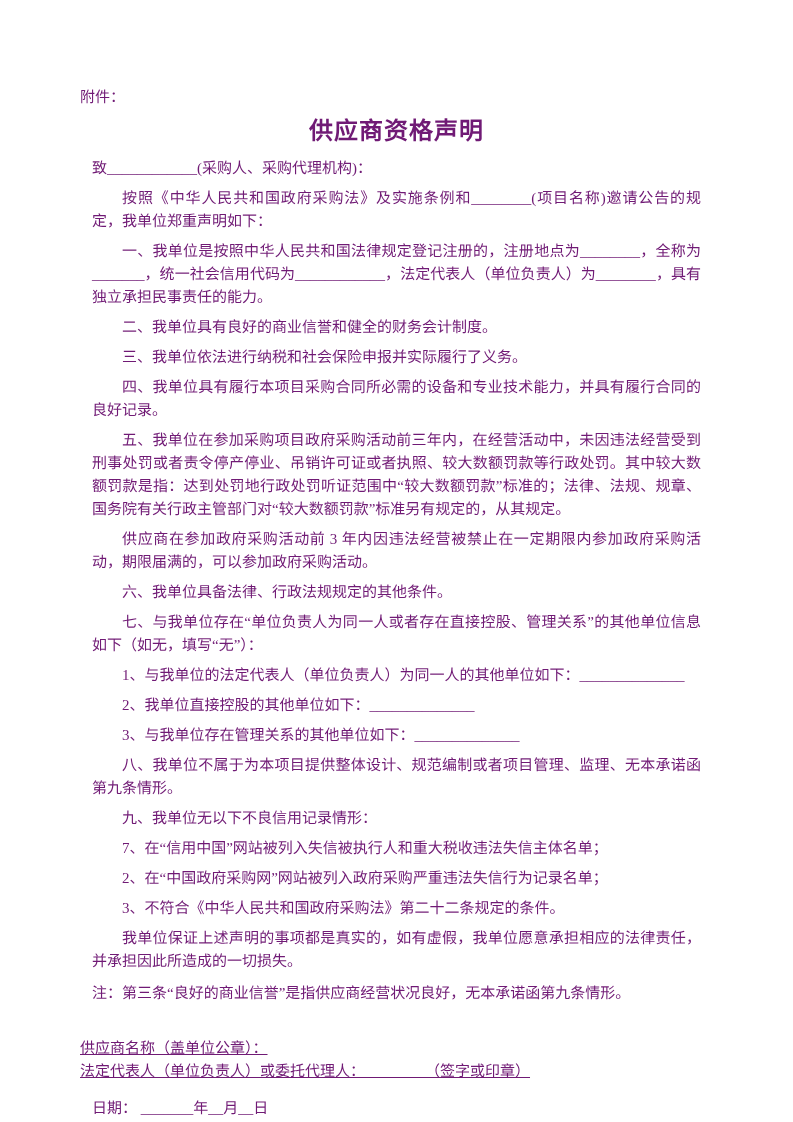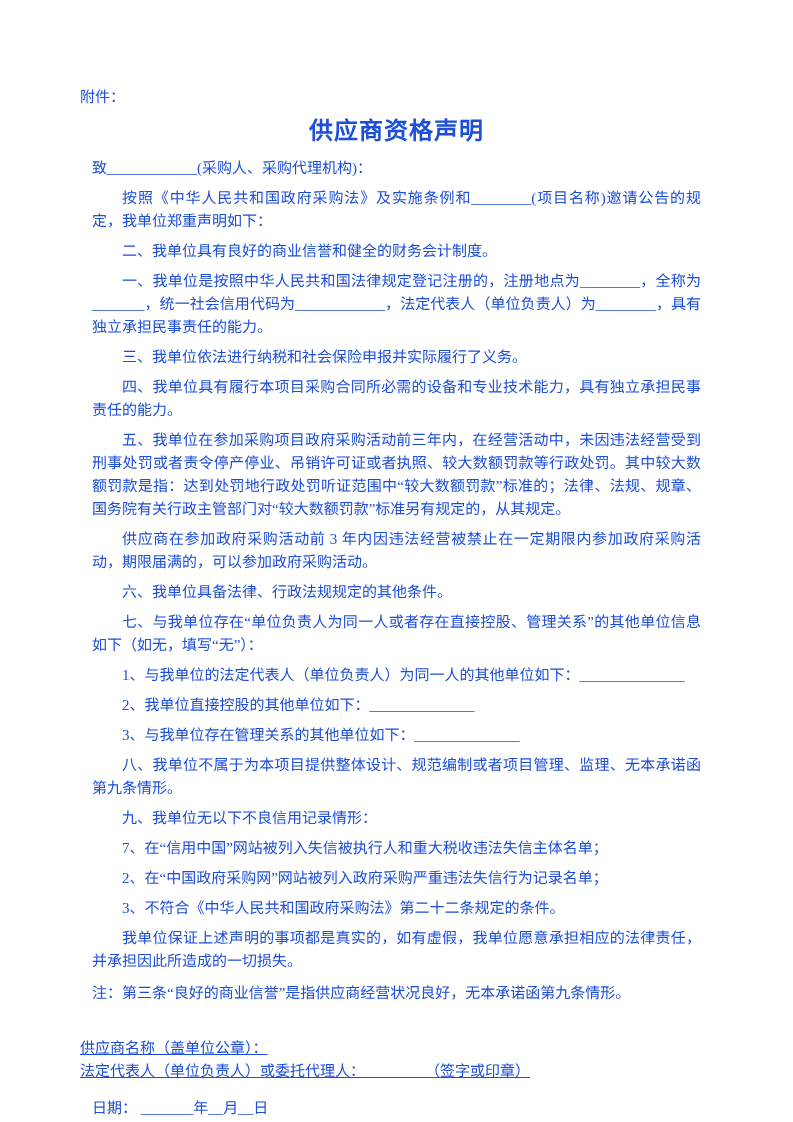--- a/index.html
+++ b/index.html
@@ -10,21 +10,21 @@
   .page {
     position: relative;
     width: 793px;
     height: 1122px;
     box-sizing: border-box;
     background: #ffffff;
     padding: 86px 80px 0 80px;
     font-family: "Liberation Serif", "DejaVu Serif", serif;
     font-size: 15px;
     line-height: 23px;
-    color: #1d4ed8;
+    color: #701a75;
     overflow: hidden;
   }
   .page p {
     margin: 7px 12px;
     text-align: justify;
   }
   .attachment {
     margin: 0 0 6px 0 !important;
   }
   .doc-title {
@@ -64,24 +64,24 @@
 <div class="page">
 
   <p class="flush attachment">附件：</p>
 
   <div class="doc-title">供应商资格声明</div>
 
   <p class="flush">致____________(采购人、采购代理机构)：</p>
 
   <p class="indent">按照《中华人民共和国政府采购法》及实施条例和________(项目名称)邀请公告的规定，我单位郑重声明如下：</p>
 
+  <p class="indent">一、我单位是按照中华人民共和国法律规定登记注册的，注册地点为________，全称为_______，统一社会信用代码为____________，法定代表人（单位负责人）为________，具有独立承担民事责任的能力。</p>
   <p class="indent">二、我单位具有良好的商业信誉和健全的财务会计制度。</p>
-  <p class="indent">一、我单位是按照中华人民共和国法律规定登记注册的，注册地点为________，全称为_______，统一社会信用代码为____________，法定代表人（单位负责人）为________，具有独立承担民事责任的能力。</p>
   <p class="indent">三、我单位依法进行纳税和社会保险申报并实际履行了义务。</p>
-  <p class="indent">四、我单位具有履行本项目采购合同所必需的设备和专业技术能力，具有独立承担民事责任的能力。</p>
+  <p class="indent">四、我单位具有履行本项目采购合同所必需的设备和专业技术能力，并具有履行合同的良好记录。</p>
   <p class="indent">五、我单位在参加采购项目政府采购活动前三年内，在经营活动中，未因违法经营受到刑事处罚或者责令停产停业、吊销许可证或者执照、较大数额罚款等行政处罚。其中较大数额罚款是指：达到处罚地行政处罚听证范围中“较大数额罚款”标准的；法律、法规、规章、国务院有关行政主管部门对“较大数额罚款”标准另有规定的，从其规定。</p>
   <p class="indent">供应商在参加政府采购活动前 3 年内因违法经营被禁止在一定期限内参加政府采购活动，期限届满的，可以参加政府采购活动。</p>
   <p class="indent">六、我单位具备法律、行政法规规定的其他条件。</p>
   <p class="indent">七、与我单位存在“单位负责人为同一人或者存在直接控股、管理关系”的其他单位信息如下（如无，填写“无”）：</p>
   <p class="indent">1、与我单位的法定代表人（单位负责人）为同一人的其他单位如下：______________</p>
   <p class="indent">2、我单位直接控股的其他单位如下：______________</p>
   <p class="indent">3、与我单位存在管理关系的其他单位如下：______________</p>
   <p class="indent">八、我单位不属于为本项目提供整体设计、规范编制或者项目管理、监理、无本承诺函第九条情形。</p>
   <p class="indent">九、我单位无以下不良信用记录情形：</p>
   <p class="indent">7、在“信用中国”网站被列入失信被执行人和重大税收违法失信主体名单；</p>

